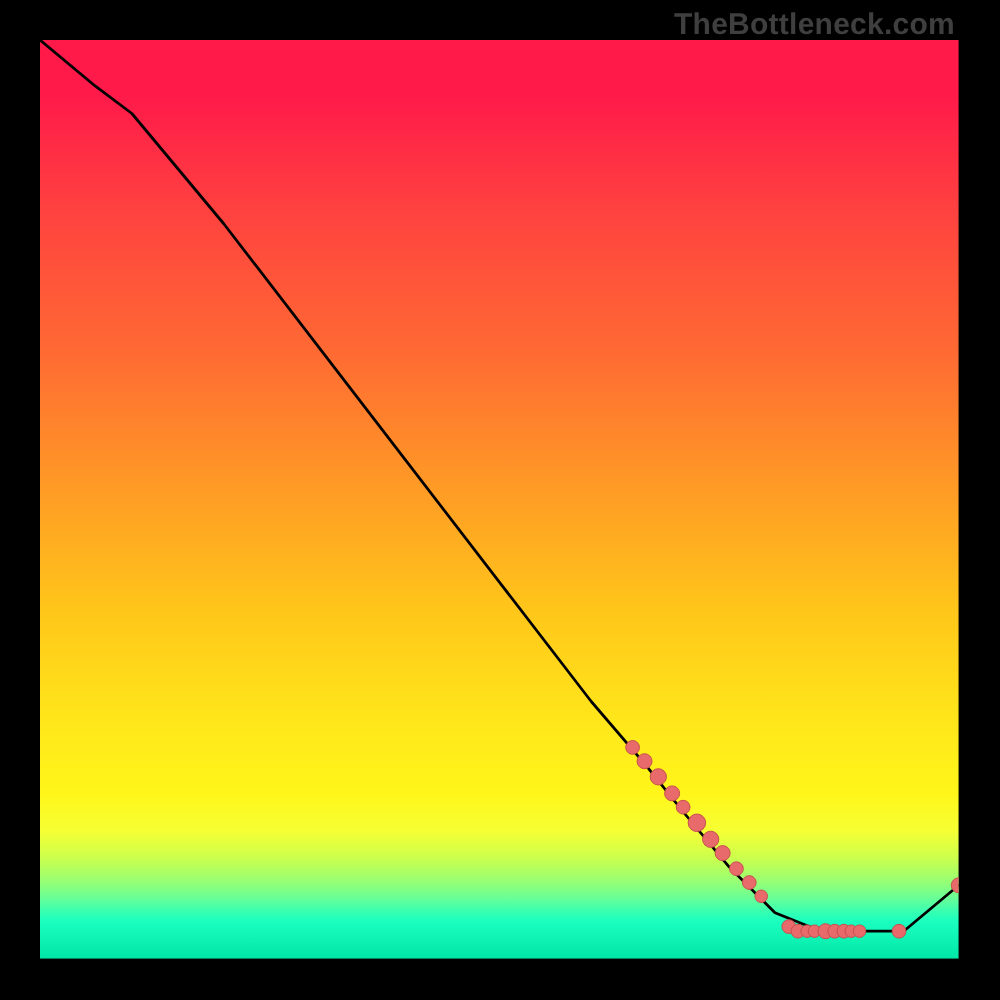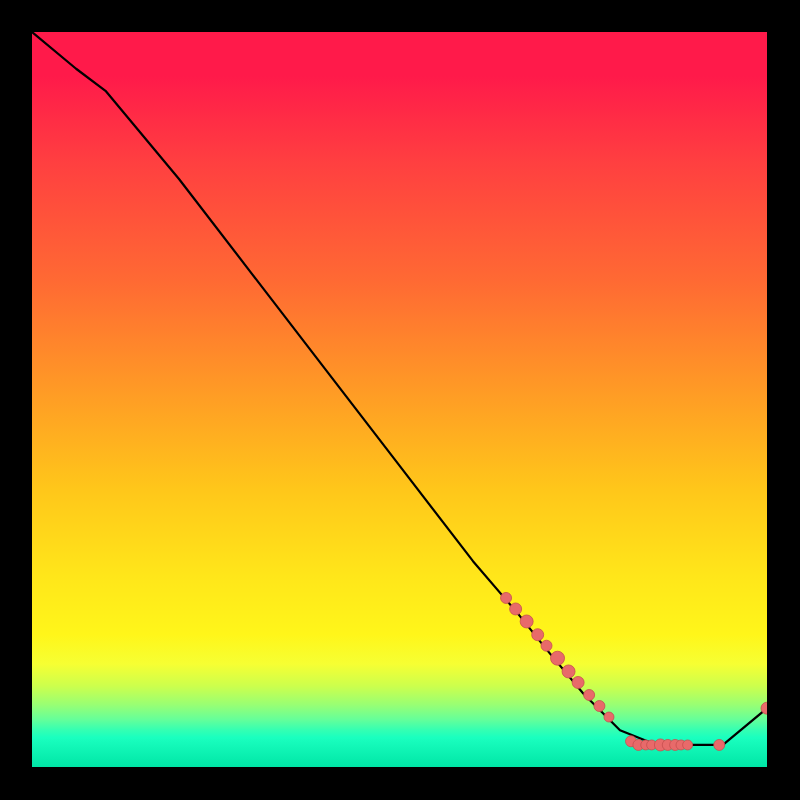--- a/index.html
+++ b/index.html
@@ -83,13 +83,14 @@
           <circle cx="628.42" cy="712.95" r="6" fill="#e86a6a" stroke="#c74f4f" stroke-width="0.8"></circle>
           <circle cx="635.77" cy="712.95" r="5.5" fill="#e86a6a" stroke="#c74f4f" stroke-width="0.8"></circle>
           <circle cx="643.13" cy="712.95" r="5.5" fill="#e86a6a" stroke="#c74f4f" stroke-width="0.8"></circle>
           <circle cx="649.00" cy="712.95" r="5" fill="#e86a6a" stroke="#c74f4f" stroke-width="0.8"></circle>
           <circle cx="655.62" cy="712.95" r="5" fill="#e86a6a" stroke="#c74f4f" stroke-width="0.8"></circle>
           <circle cx="687.23" cy="712.95" r="5.5" fill="#e86a6a" stroke="#c74f4f" stroke-width="0.8"></circle>
           <circle cx="735.00" cy="676.20" r="6" fill="#e86a6a" stroke="#c74f4f" stroke-width="0.8"></circle>
         </g>
     </svg>
   </div>
+  <div class="watermark">TheBottleneck.com</div>
 </div>
 
 </body></html>

